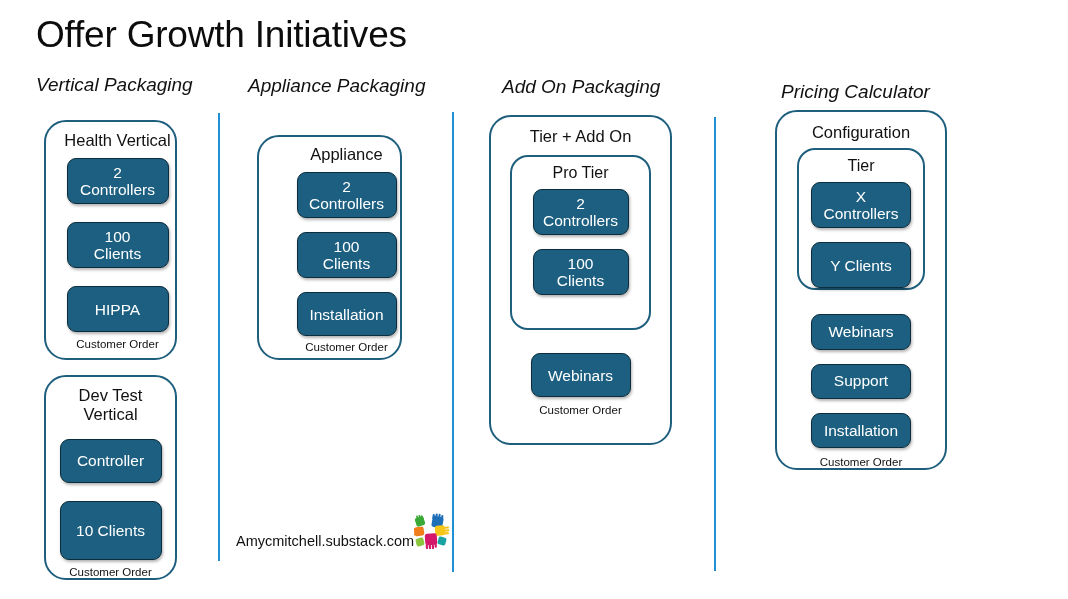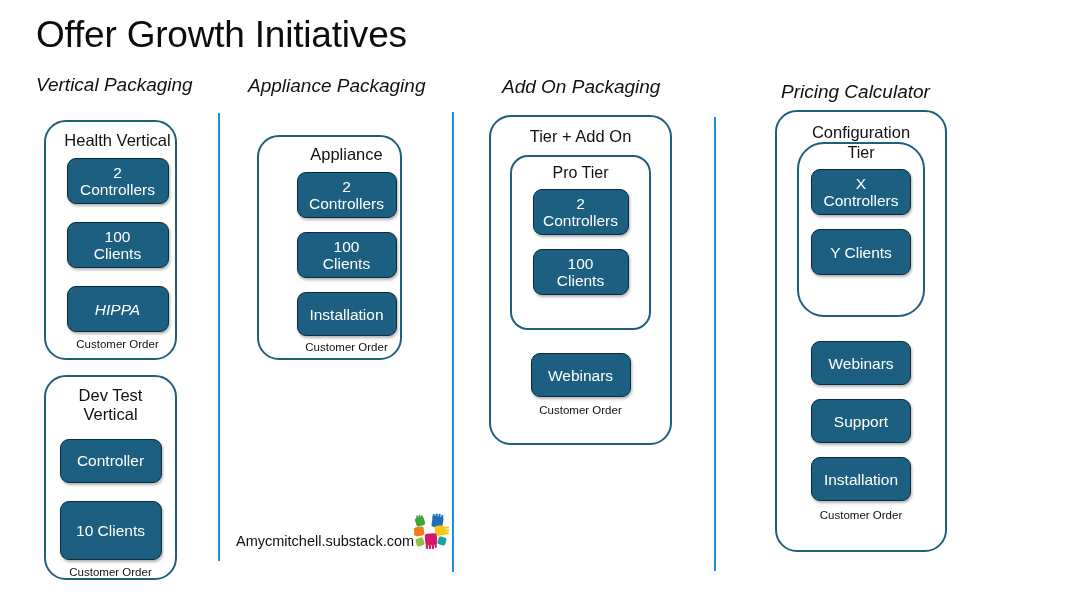--- a/index.html
+++ b/index.html
@@ -137,21 +137,21 @@
 <div class="separator" style="left:218px; top:113px; height:448px;"></div>
 <div class="separator" style="left:452px; top:112px; height:460px;"></div>
 <div class="separator" style="left:714px; top:117px; height:454px;"></div>
 
 <div class="card" style="left:44px; top:120px; width:133px; height:240px; padding-top:9px;padding-left:14px;">
   <div class="card-title">Health Vertical</div>
   <div class="chip" style="width:102px; height:46px; margin-top:8px;">2
 Controllers</div>
   <div class="chip" style="width:102px; height:46px; margin-top:18px;">100
 Clients</div>
-  <div class="chip" style="width:102px; height:46px; margin-top:18px;font-style:italic;">HIPPA</div>
+  <div class="chip" style="width:102px; height:46px; margin-top:18px;">HIPPA</div>
   <div class="card-footer" style="margin-top:6px;">Customer Order</div>
 </div>
 
 <div class="card" style="left:44px; top:375px; width:133px; height:205px; padding-top:9px;">
   <div class="card-title">Dev Test
 Vertical</div>
   <div class="chip" style="width:102px; height:46px; margin-top:14px;">Controller</div>
   <div class="chip" style="width:102px; height:62px; margin-top:18px;">10 Clients</div>
   <div class="card-footer" style="margin-top:6px;">Customer Order</div>
 </div>
@@ -174,24 +174,24 @@
     <div class="chip" style="width:96px; height:46px; margin-top:7px;">2
 Controllers</div>
     <div class="chip" style="width:96px; height:46px; margin-top:14px;">100
 Clients</div>
   </div>
 
   <div class="chip" style="width:100px; height:44px; margin-top:23px;">Webinars</div>
   <div class="card-footer" style="margin-top:7px;">Customer Order</div>
 </div>
 
-<div class="card" style="left:775px; top:110px; width:172px; height:442px; padding-top:11px;">
+<div class="card" style="left:775px; top:110px; width:172px; height:360px; padding-top:11px;">
   <div class="card-title">Configuration</div>
 
-  <div class="subcard" style="width:128px; height:175px; margin-top:0; border-radius:27px;">
+  <div class="subcard" style="width:128px; height:175px; margin-top:6px; padding-top:7px;">
     <div class="subcard-title">Tier</div>
     <div class="chip" style="width:100px; height:46px; margin-top:7px;">X
 Controllers</div>
     <div class="chip" style="width:100px; height:46px; margin-top:14px;">Y Clients</div>
   </div>
 
   <div class="chip" style="width:100px; height:44px; margin-top:24px;">Webinars</div>
   <div class="chip" style="width:100px; height:44px; margin-top:14px;">Support</div>
   <div class="chip" style="width:100px; height:44px; margin-top:14px;">Installation</div>
   <div class="card-footer" style="margin-top:8px;">Customer Order</div>

